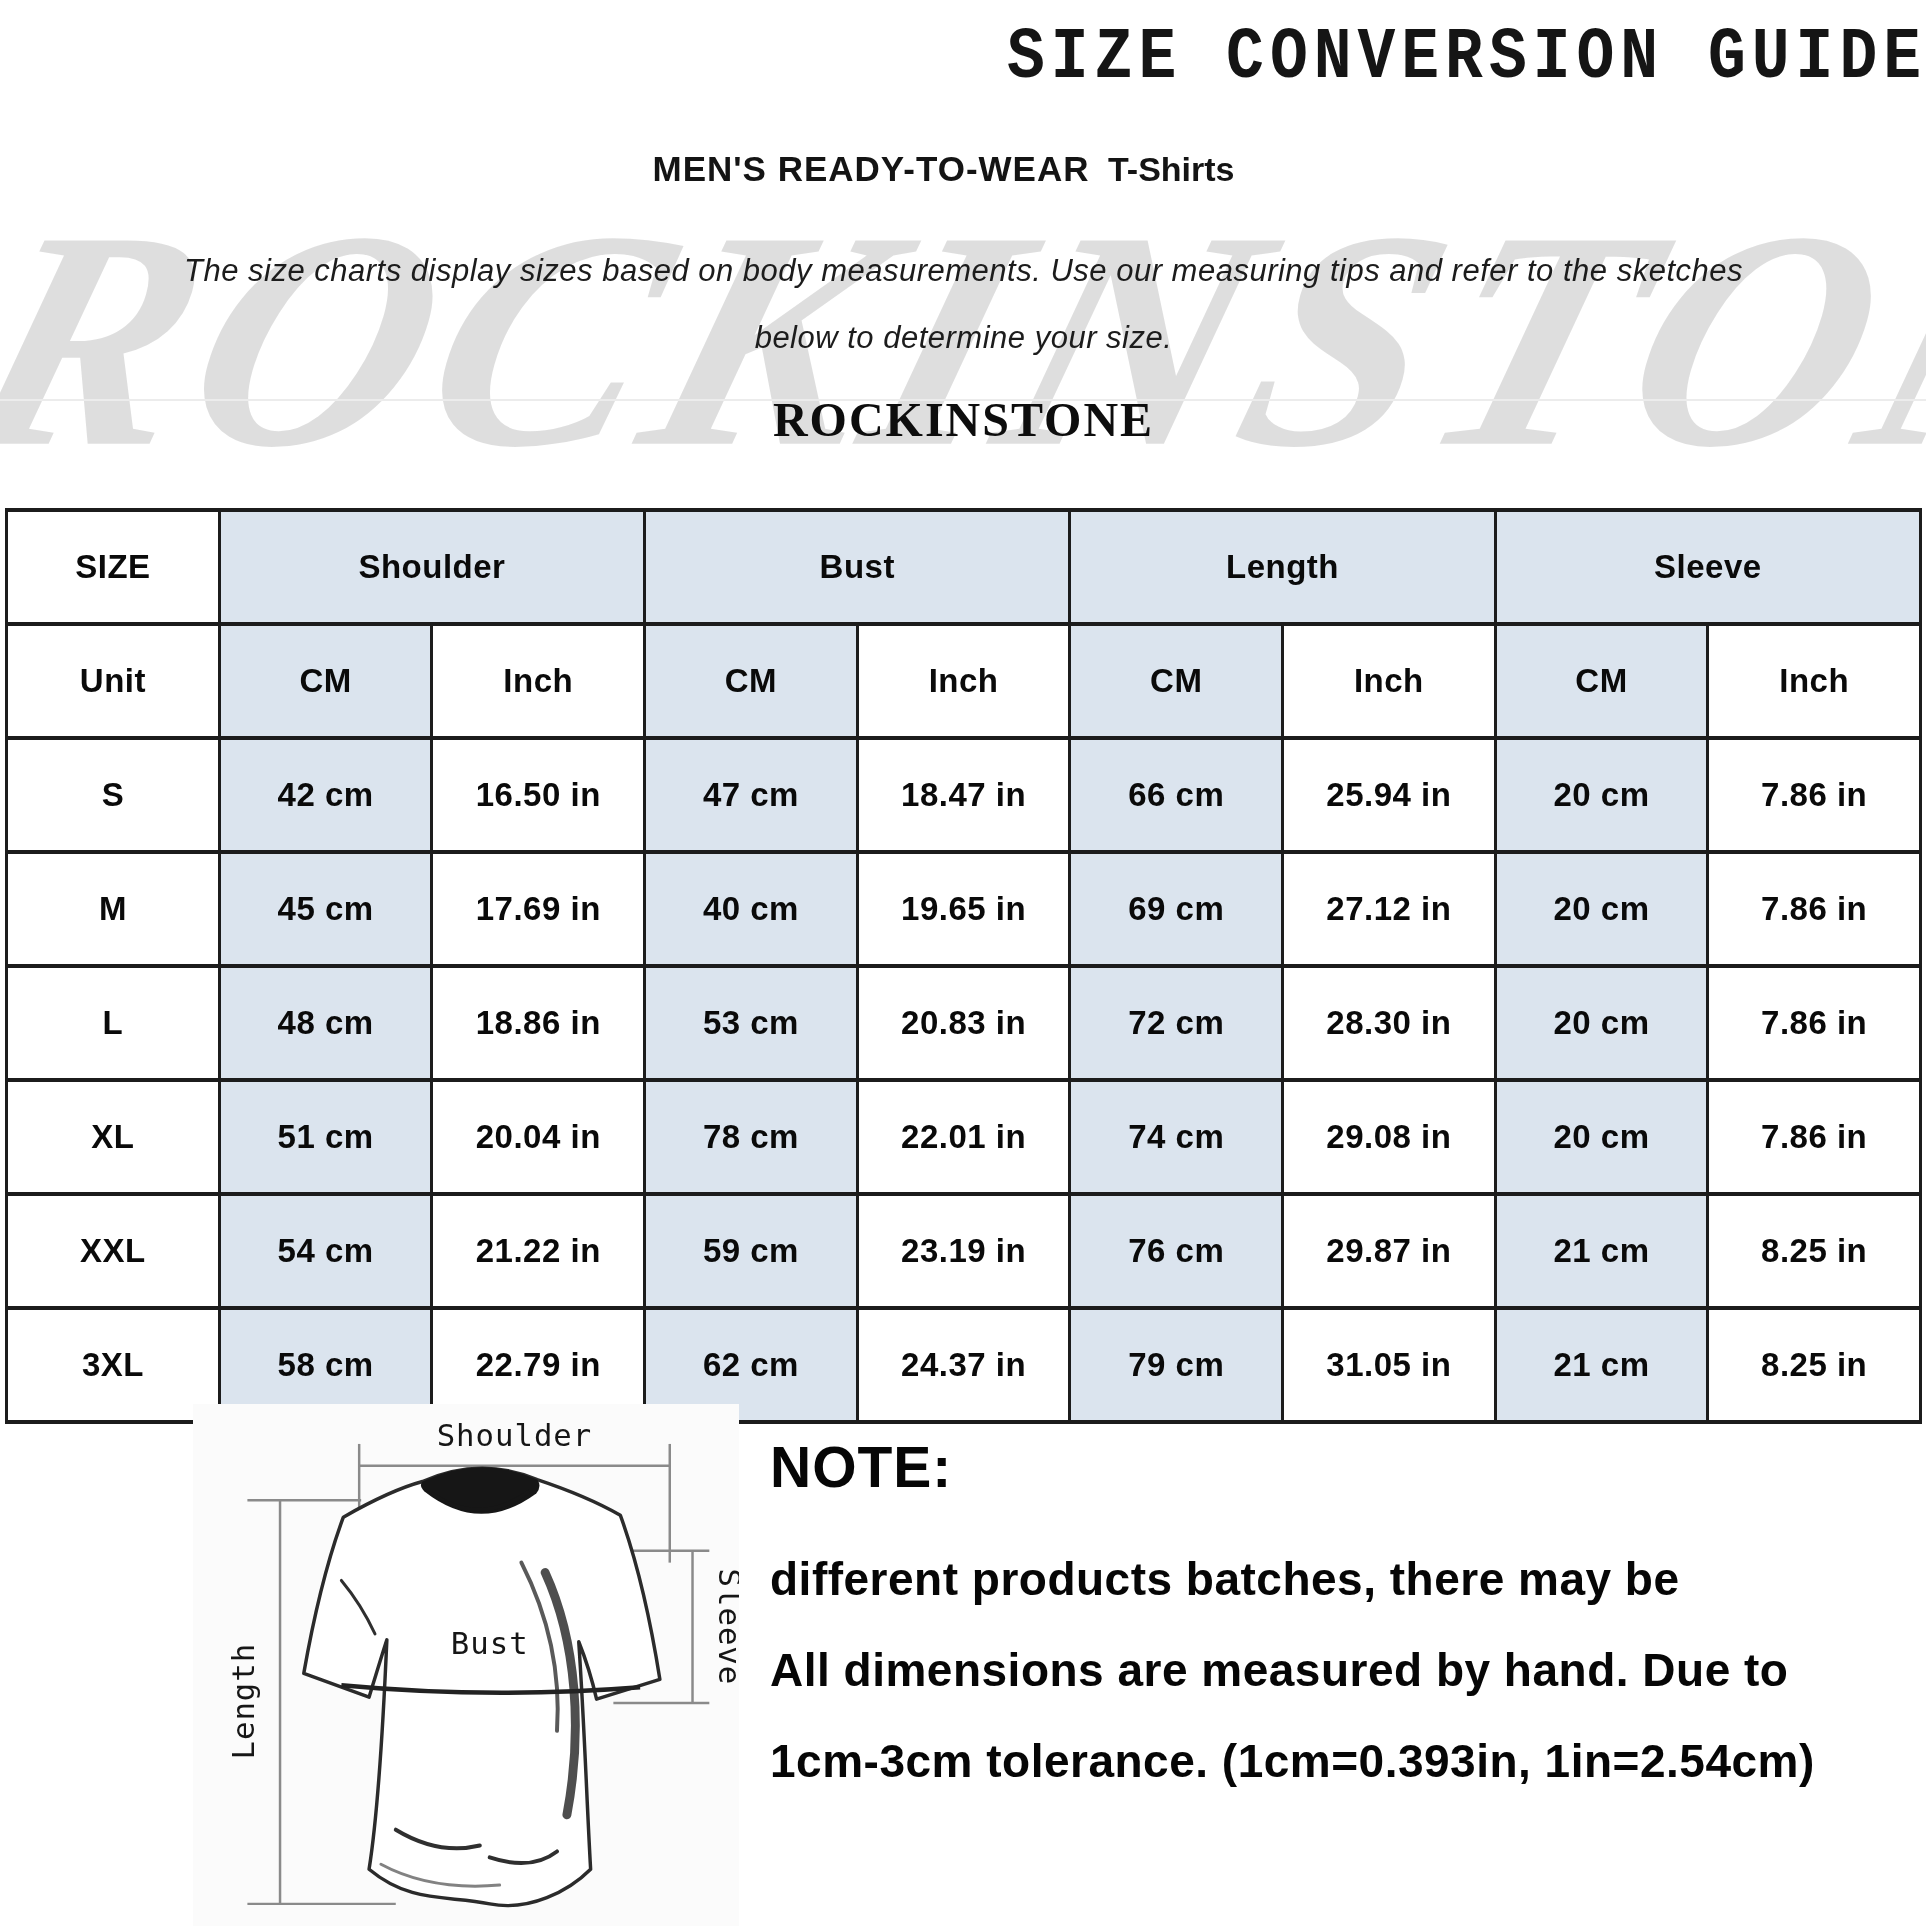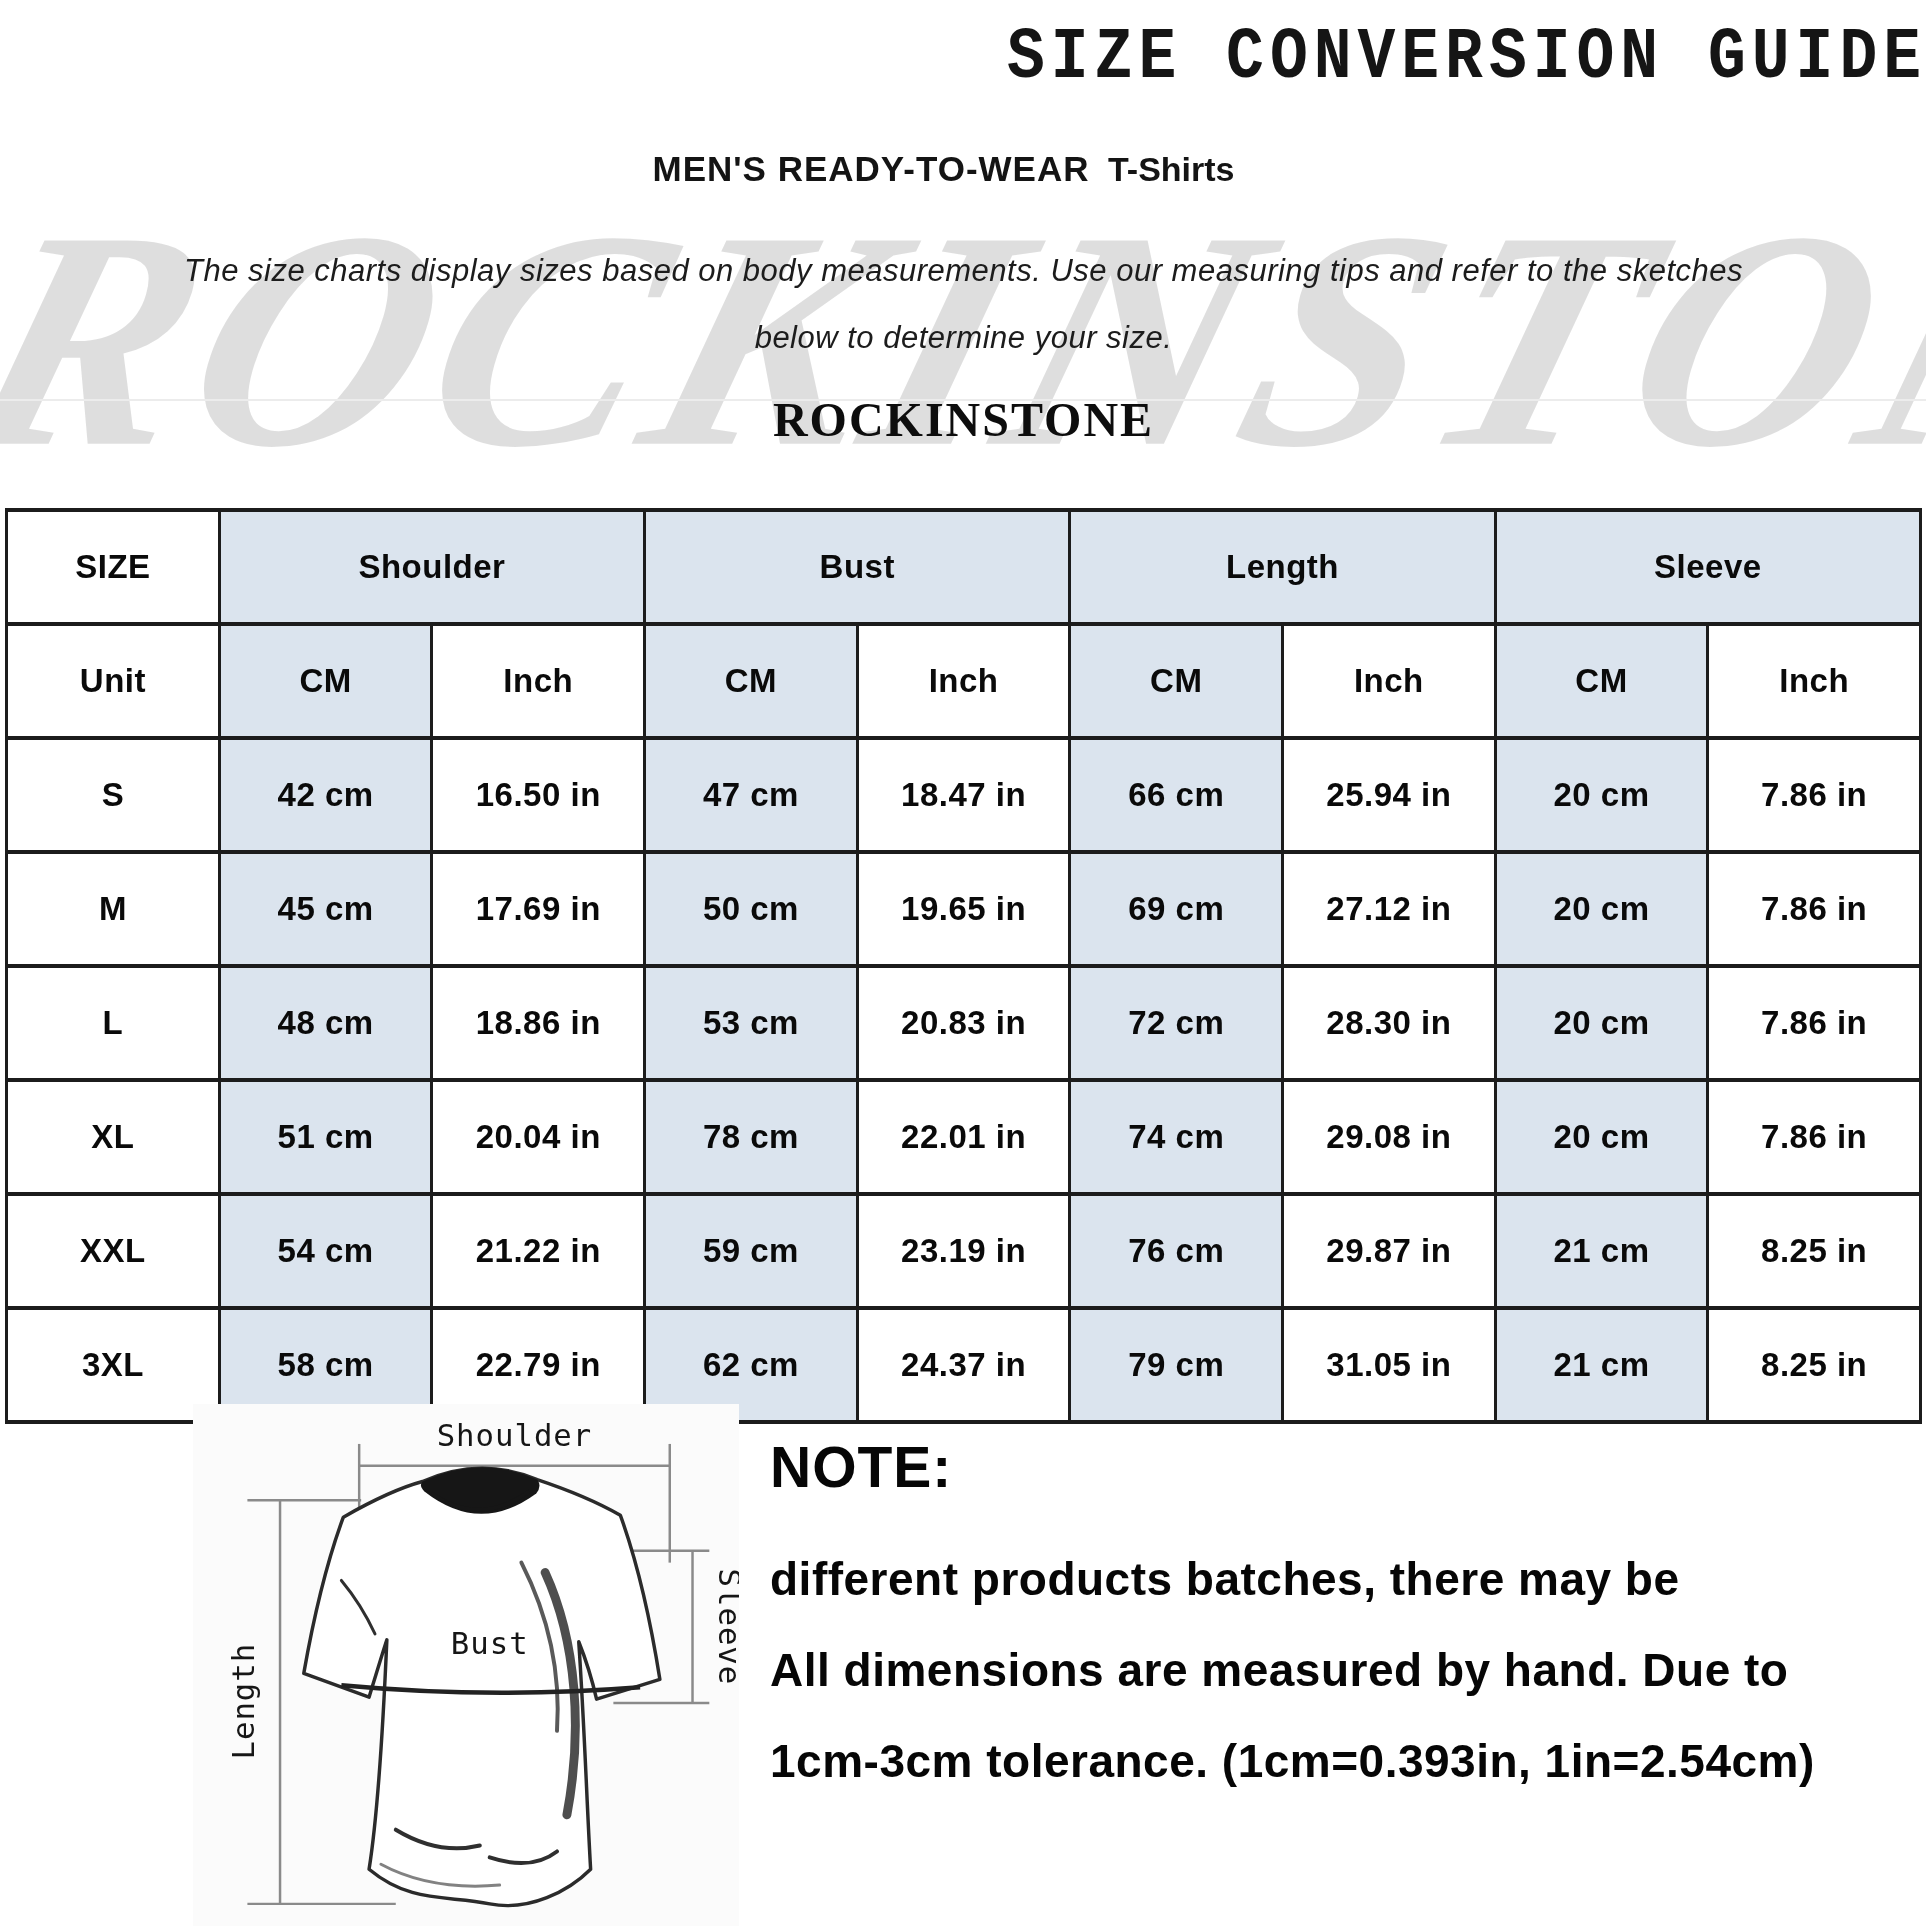--- a/index.html
+++ b/index.html
@@ -137,21 +137,21 @@
       <td>18.47 in</td>
       <td class="blue">66 cm</td>
       <td>25.94 in</td>
       <td class="blue">20 cm</td>
       <td>7.86 in</td>
     </tr>
     <tr>
       <td>M</td>
       <td class="blue">45 cm</td>
       <td>17.69 in</td>
-      <td class="blue">50 cm</td>
+      <td class="blue">40 cm</td>
       <td>19.65 in</td>
       <td class="blue">69 cm</td>
       <td>27.12 in</td>
       <td class="blue">20 cm</td>
       <td>7.86 in</td>
     </tr>
     <tr>
       <td>L</td>
       <td class="blue">48 cm</td>
       <td>18.86 in</td>

